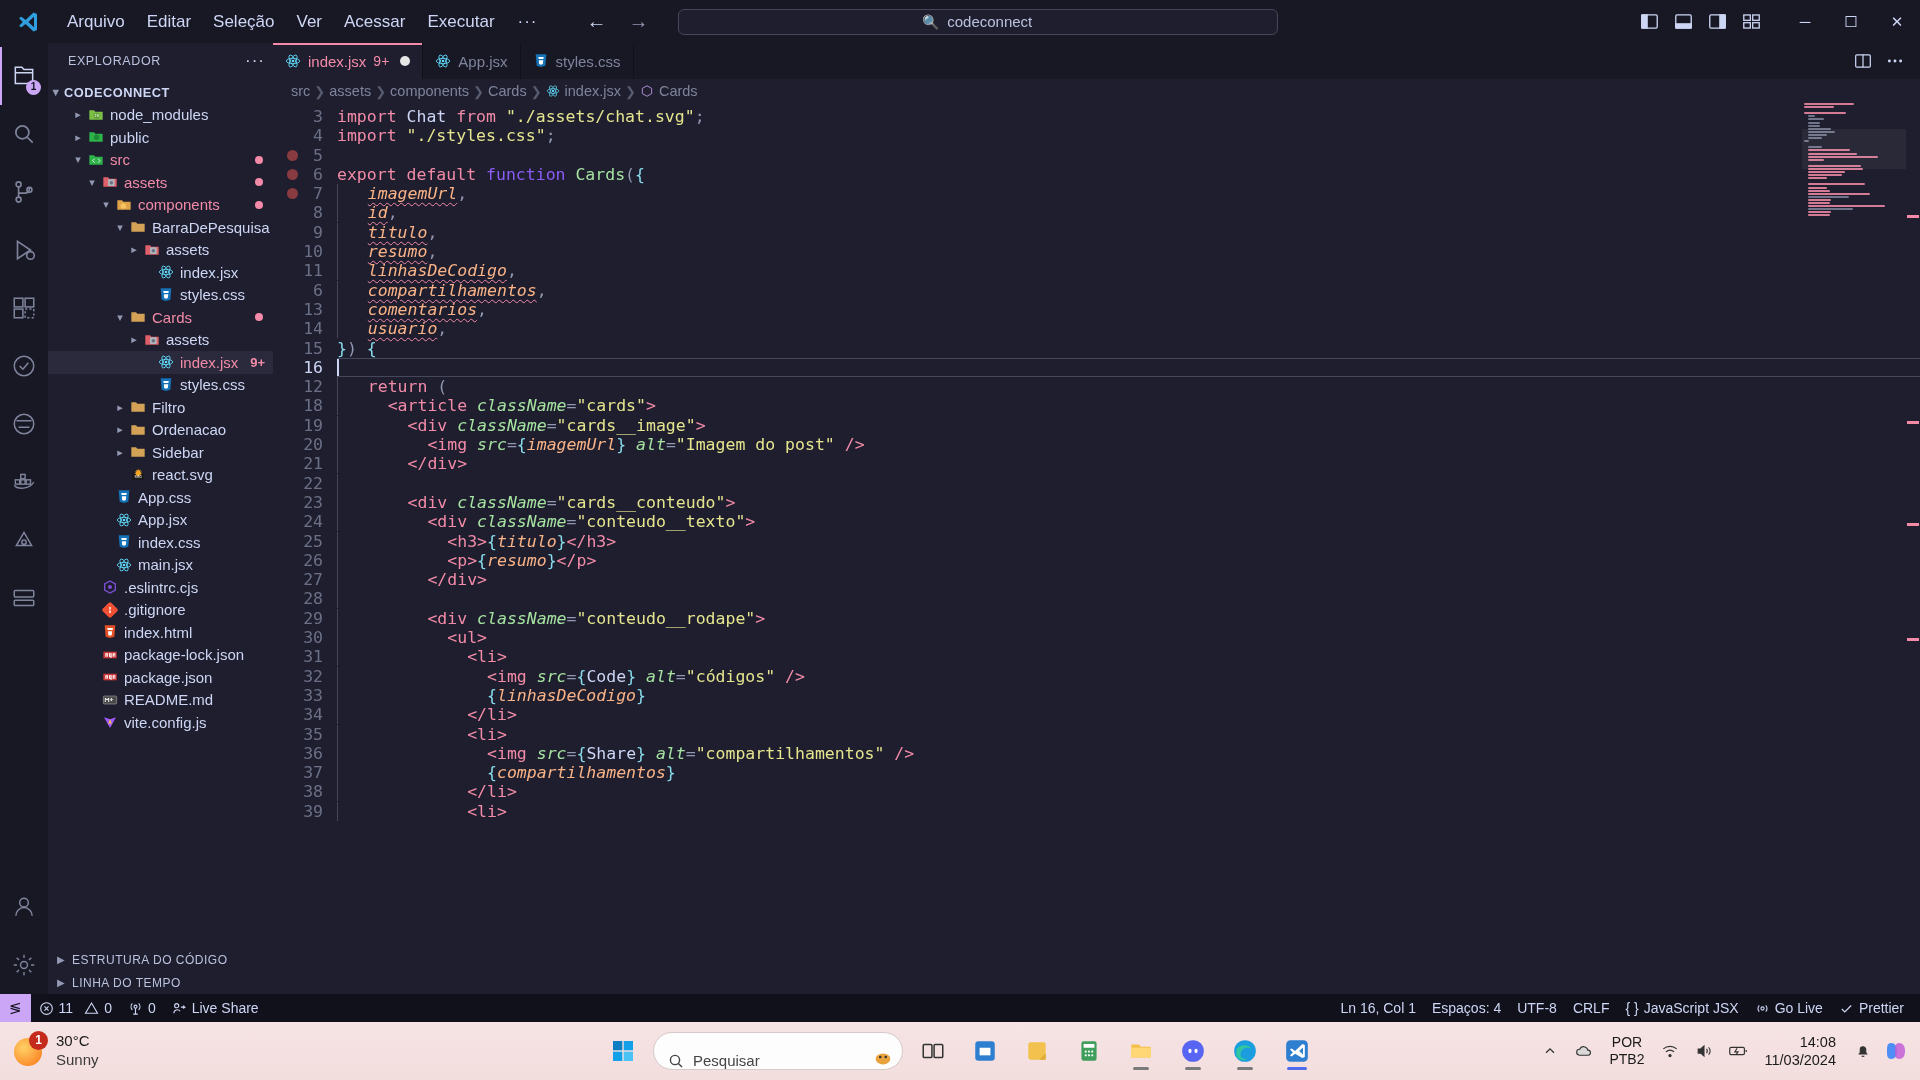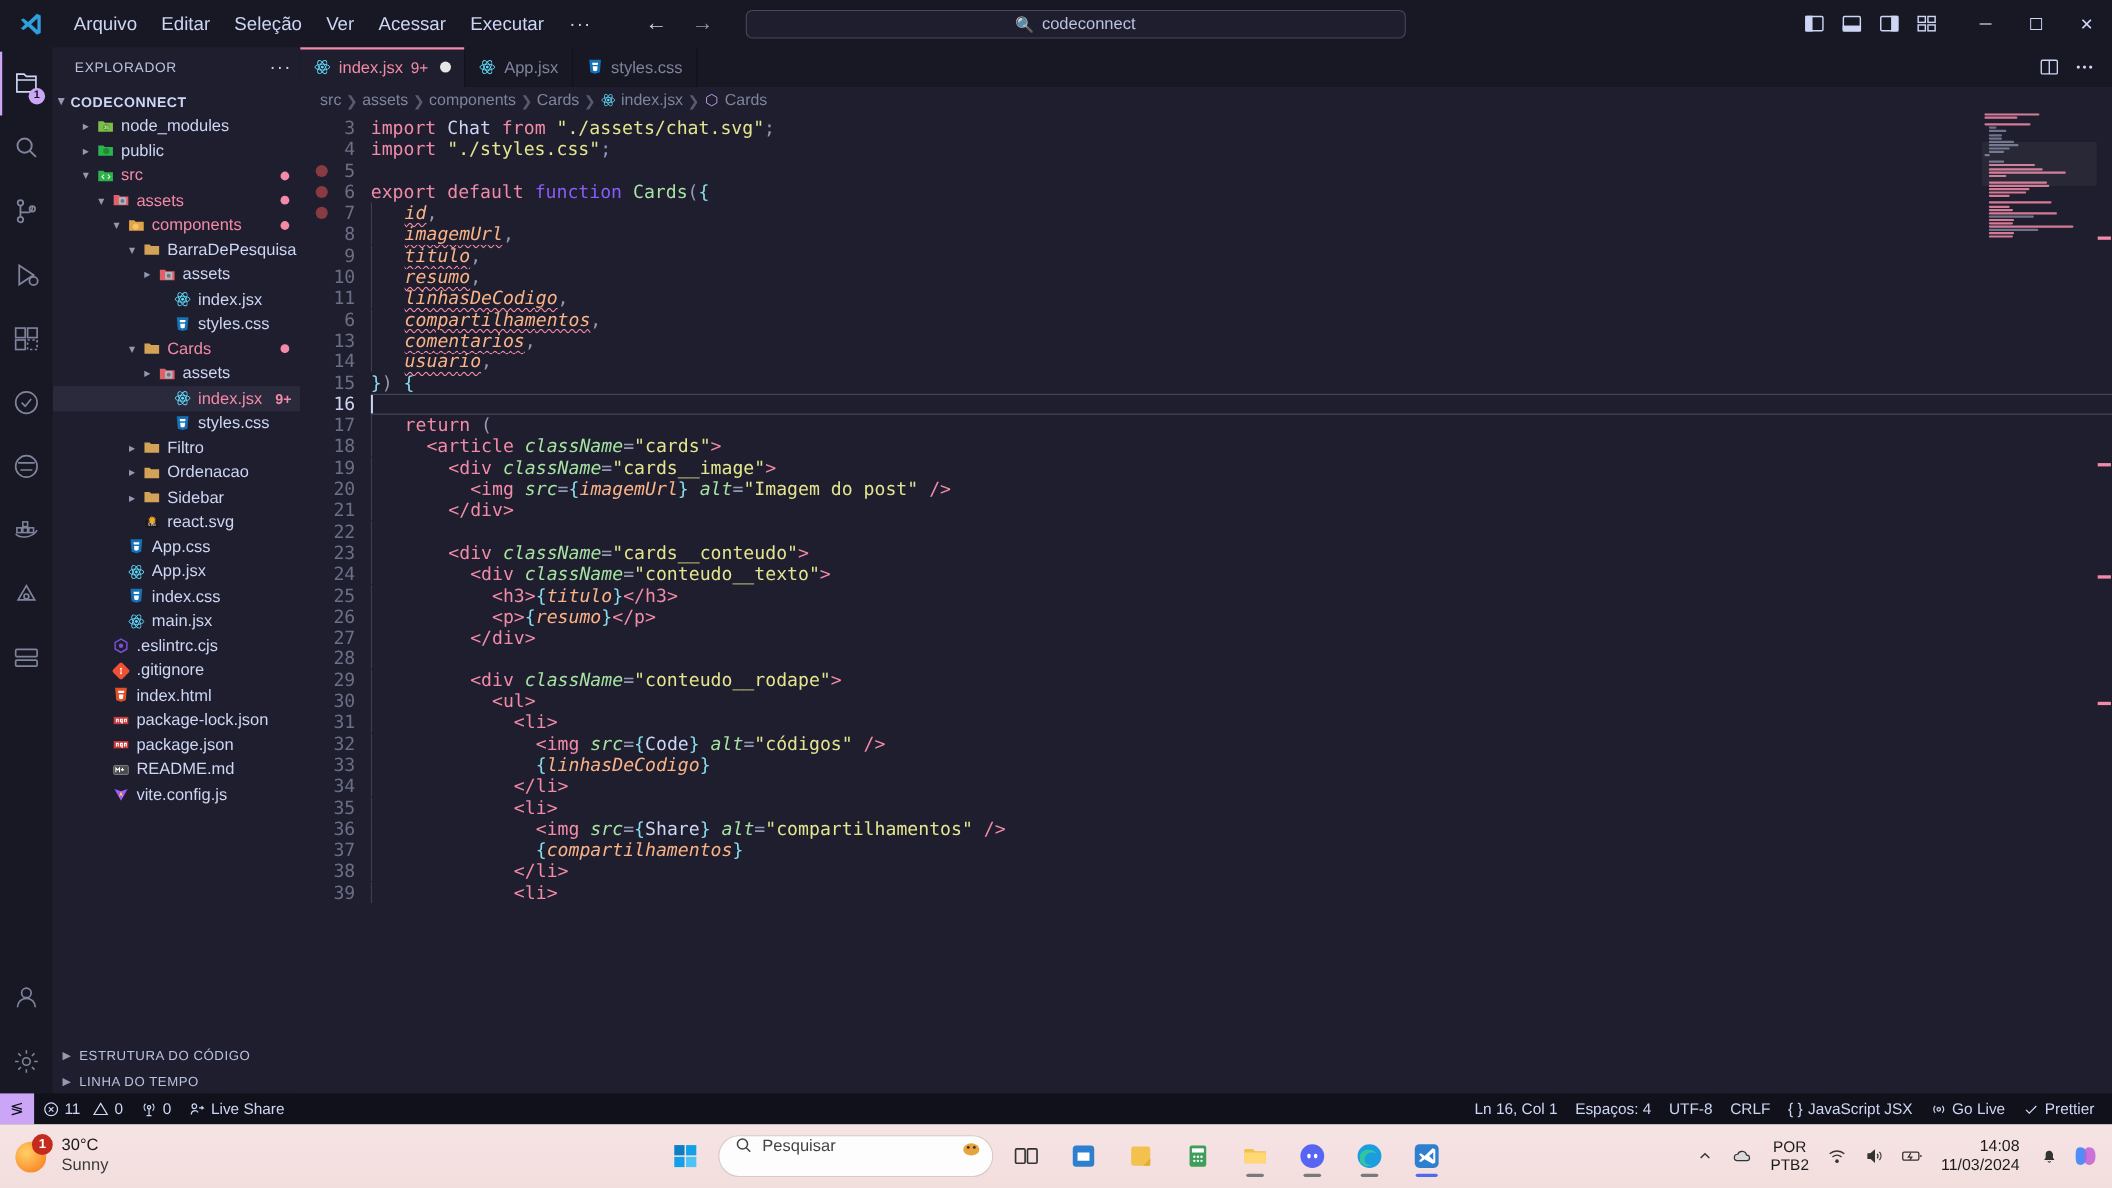--- a/index.html
+++ b/index.html
@@ -211,21 +211,21 @@
   .wbadge {
     position:absolute; right:-2px; top:-3px; width:19px; height:19px; border-radius:50%;
     background:#c42b1c; color:#fff; font-size:12px; line-height:19px; text-align:center; font-weight:600;
   }
   .wtext { line-height: 1.25; font-size: 15px; }
   .wtext .c2 { color:#3b3b3b; }
   .tb-center { position:absolute; left:50%; transform: translateX(-50%); display:flex; align-items:center; gap: 8px; }
   .start { width:44px; height:44px; display:flex; align-items:center; justify-content:center; cursor:default;}
   .srch {
     width: 250px; height: 38px; background:#fdfdfd; border:1px solid #d8c9c9; border-radius:20px;
-    display:flex; align-items:flex-start; gap:9px; padding-left: 14px; font-size:15px; color:#444; cursor:default;
+    display:flex; align-items:flex-end; gap:9px; padding-left: 14px; font-size:15px; color:#444; cursor:default;
   }
   .tbicon { width:44px; height:44px; display:flex; align-items:center; justify-content:center; cursor:default; position:relative;}
   .tbicon svg { width: 26px; height: 26px; }
   .tbicon.running::after {
     content:""; position:absolute; bottom:3px; left:50%; transform:translateX(-50%);
     width:16px; height:3px; border-radius:2px; background:#7a7a7a;
   }
   .tbicon.active::after { background:#4f6bed; width: 20px; }
   .tray { position:absolute; right:0; display:flex; align-items:center; gap:4px; padding-right: 8px; font-size:14px;}
   .tray-i { width:30px; height:40px; display:flex; align-items:center; justify-content:center; cursor:default;}
@@ -815,21 +815,21 @@
             <div class="breakpt" style="top: 85.2px;"></div>
             <div class="gline">8</div>
             <div class="gline">9</div>
             <div class="gline">10</div>
             <div class="gline">11</div>
             <div class="gline">6</div>
             <div class="gline">13</div>
             <div class="gline">14</div>
             <div class="gline">15</div>
             <div class="gline cur">16</div>
-            <div class="gline">17</div>
+            <div class="gline">12</div>
             <div class="gline">18</div>
             <div class="gline">19</div>
             <div class="gline">20</div>
             <div class="gline">21</div>
             <div class="gline">22</div>
             <div class="gline">23</div>
             <div class="gline">24</div>
             <div class="gline">25</div>
             <div class="gline">26</div>
             <div class="gline">27</div>
@@ -844,22 +844,22 @@
             <div class="gline">36</div>
             <div class="gline">37</div>
             <div class="gline">38</div>
             <div class="gline">39</div>
           </div>
         <div class="codelines" id="codelines">
             <div class="cline"><span class="kw">import </span><span class="plain">Chat</span><span class="kw"> from </span><span class="str">"./assets/chat.svg"</span><span class="punc">;</span></div>
             <div class="cline"><span class="kw">import </span><span class="str">"./styles.css"</span><span class="punc">;</span></div>
             <div class="cline"></div>
             <div class="cline"><span class="kw">export </span><span class="kw">default </span><span class="kw2">function </span><span class="fn">Cards</span><span class="punc">(</span><span class="brace">{</span></div>
+            <div class="cline"><span class="indent"> </span><span class="plain">  </span><span class="param">imagemUrl</span><span class="punc">,</span></div>
             <div class="cline"><span class="indent"> </span><span class="plain">  </span><span class="param">id</span><span class="punc">,</span></div>
-            <div class="cline"><span class="indent"> </span><span class="plain">  </span><span class="param">imagemUrl</span><span class="punc">,</span></div>
             <div class="cline"><span class="indent"> </span><span class="plain">  </span><span class="param">titulo</span><span class="punc">,</span></div>
             <div class="cline"><span class="indent"> </span><span class="plain">  </span><span class="param">resumo</span><span class="punc">,</span></div>
             <div class="cline"><span class="indent"> </span><span class="plain">  </span><span class="param">linhasDeCodigo</span><span class="punc">,</span></div>
             <div class="cline"><span class="indent"> </span><span class="plain">  </span><span class="param">compartilhamentos</span><span class="punc">,</span></div>
             <div class="cline"><span class="indent"> </span><span class="plain">  </span><span class="param">comentarios</span><span class="punc">,</span></div>
             <div class="cline"><span class="indent"> </span><span class="plain">  </span><span class="param">usuario</span><span class="punc">,</span></div>
             <div class="cline"><span class="brace">}</span><span class="punc">) </span><span class="brace">{</span></div>
             <div class="cline hl"><span class="cursor"></span></div>
             <div class="cline"><span class="indent"> </span><span class="plain">  </span><span class="kw">return </span><span class="punc">(</span></div>
             <div class="cline"><span class="indent"> </span><span class="tag">    &lt;</span><span class="tag">article </span><span class="attr">className</span><span class="punc">=</span><span class="str">"cards"</span><span class="tag">&gt;</span></div>

